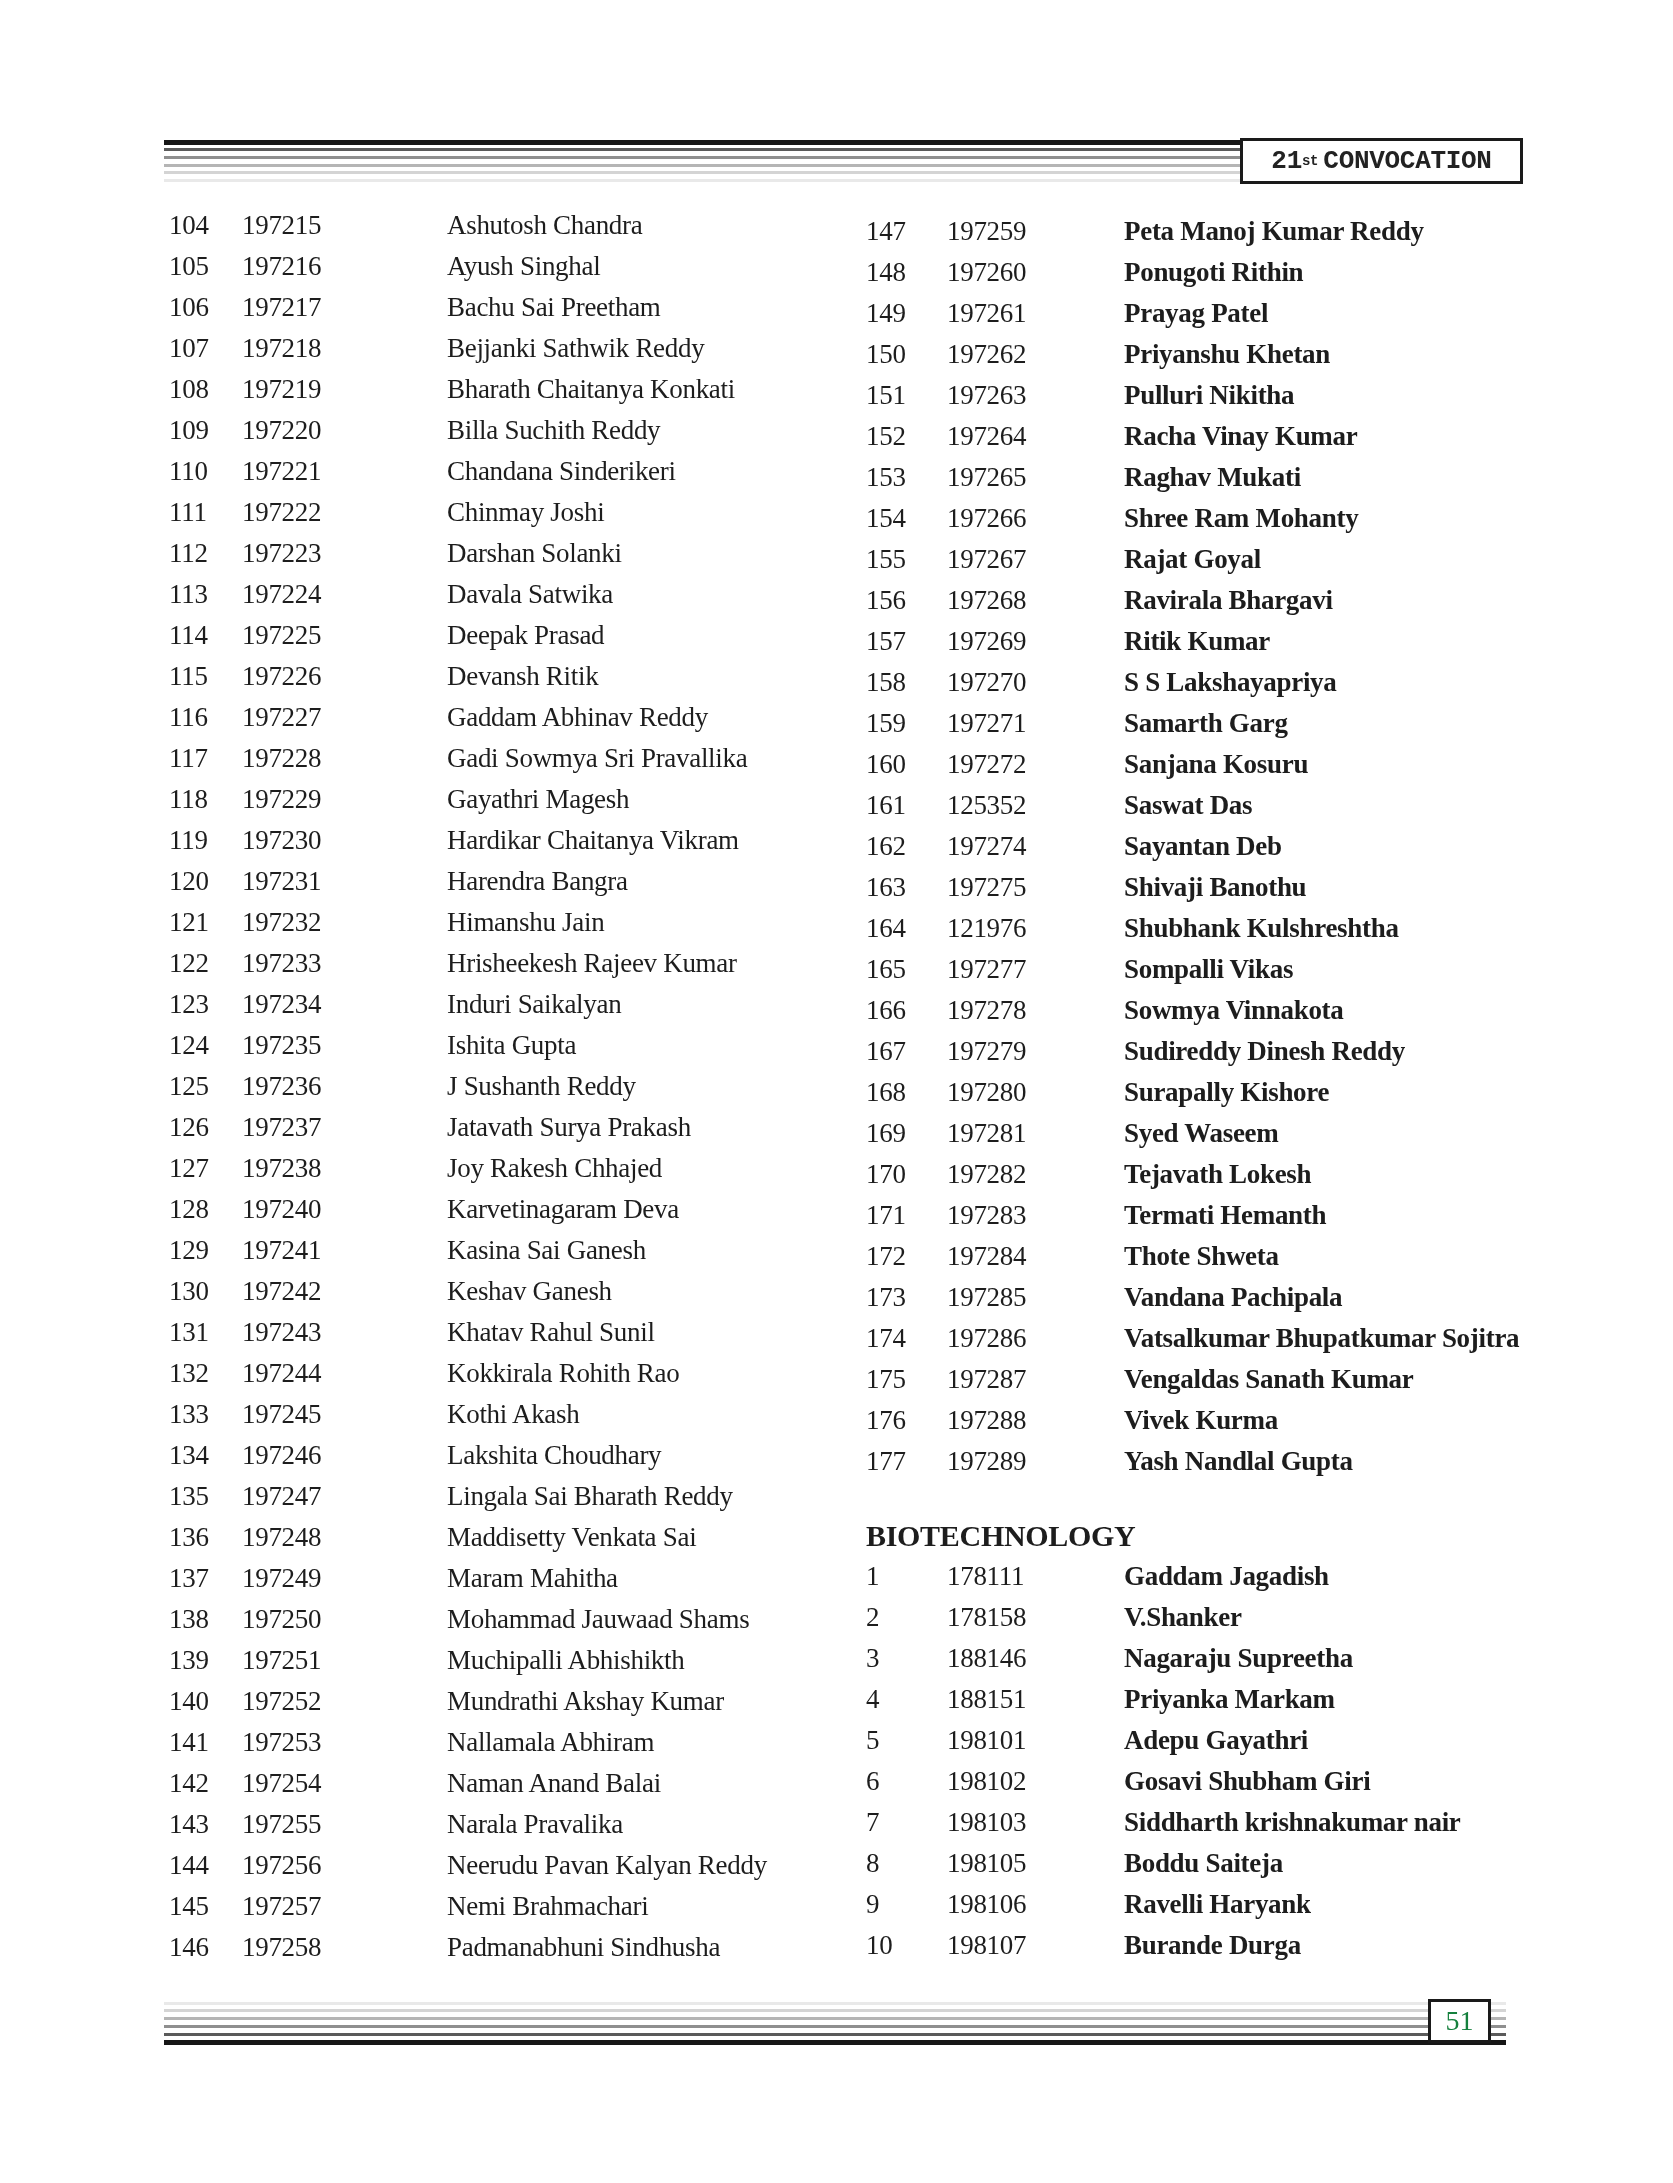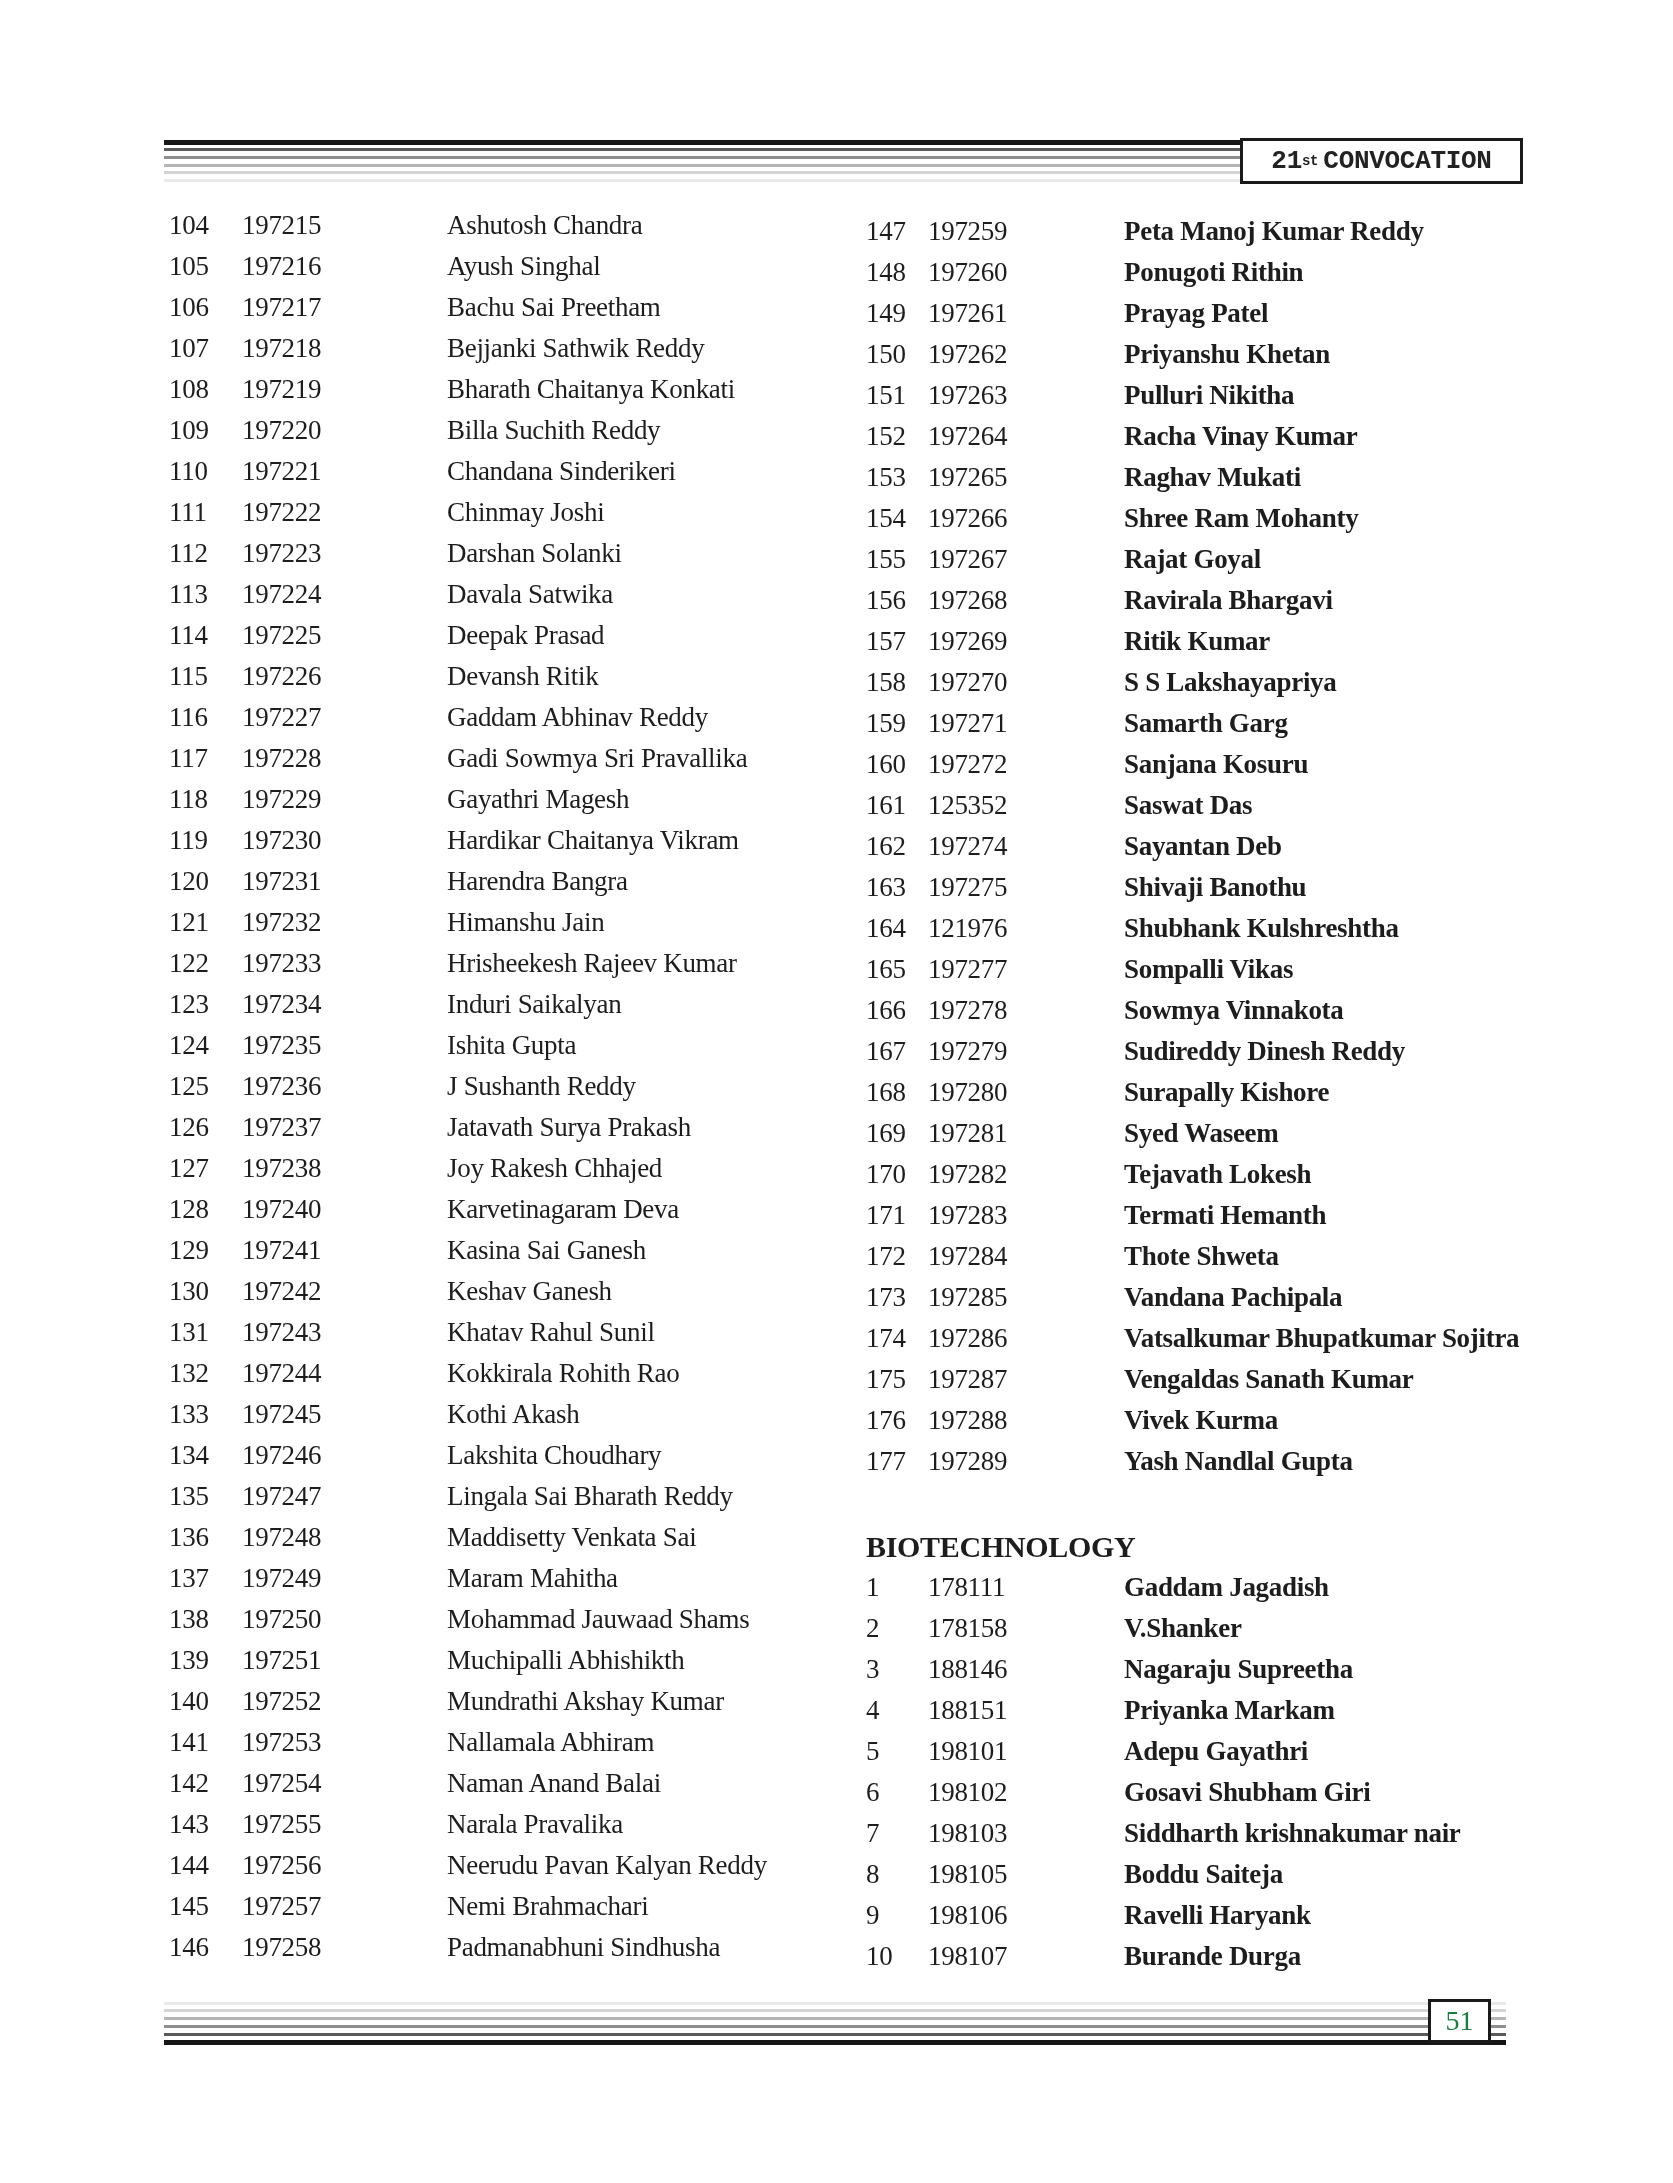--- a/index.html
+++ b/index.html
@@ -54,25 +54,25 @@
     line-height: 41px;
     font-size: 27px;
     letter-spacing: -0.3px;
     white-space: nowrap;
   }
   .row .sn   { position: absolute; left: 0; }
   .row .roll { position: absolute; }
   .row .nm   { position: absolute; }
   #left-col  .roll { left: 73px; }
   #left-col  .nm   { left: 278px; }
-  #right-col .roll { left: 62px; text-align: right; }
+  #right-col .roll { left: 81px; text-align: right; }
   #right-col .nm   { left: 258px; font-weight: bold; }
   #section-heading {
     position: relative;
-    margin-top: 44px;
+    margin-top: 33px;
     height: 41px;
     line-height: 41px;
     font-size: 30px;
     font-weight: bold;
     letter-spacing: -0.3px;
     white-space: nowrap;
   }
   
   #footer-box {
     position: absolute;

